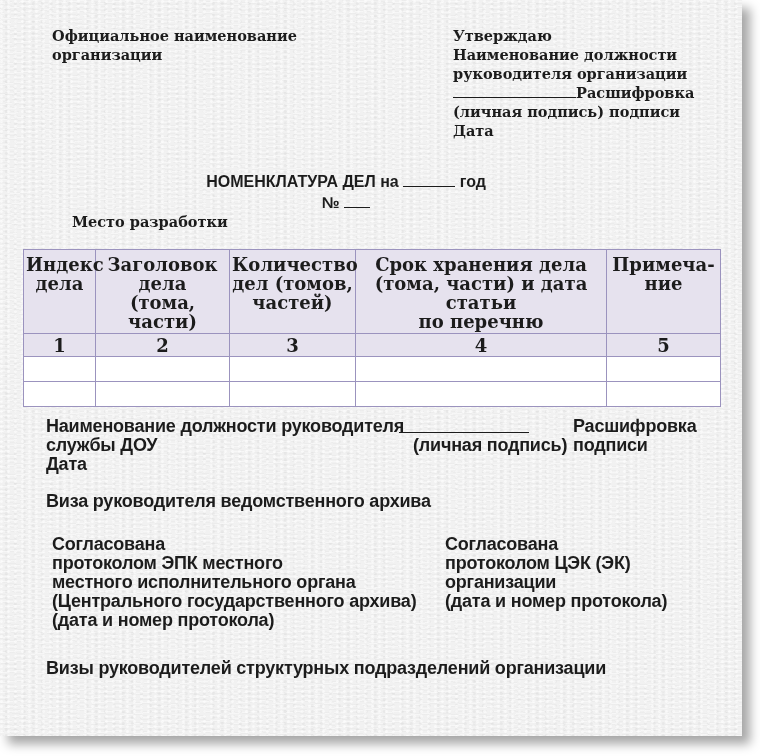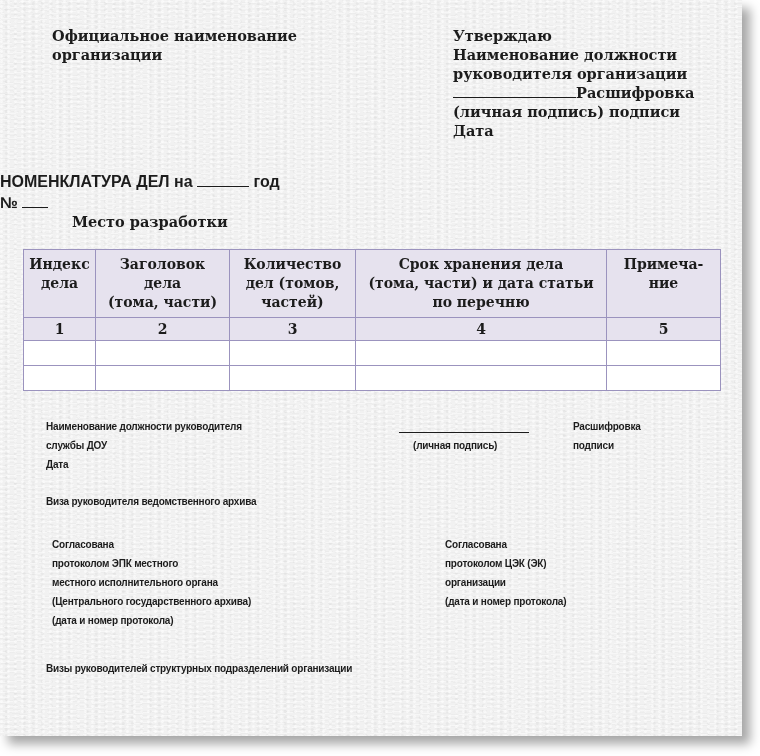--- a/index.html
+++ b/index.html
@@ -14,35 +14,35 @@
     background-color: #f1f1f1;
     background-image:
       radial-gradient(circle at 20% 30%, rgba(255,255,255,0.55) 0 1px, transparent 2px),
       radial-gradient(circle at 70% 60%, rgba(0,0,0,0.035) 0 1px, transparent 2px),
       repeating-linear-gradient(8deg, rgba(0,0,0,0.018) 0 1px, transparent 1px 4px),
       repeating-linear-gradient(-6deg, rgba(255,255,255,0.4) 0 1px, transparent 1px 5px);
     background-size: 7px 5px, 9px 6px, auto, auto;
     box-shadow: 8px 8px 10px rgba(0,0,0,0.35);
   }
   .t { position: absolute; font-size: 14.5px; line-height: 19px; white-space: nowrap; font-weight: bold; }
-  .cond { font-family: "Liberation Sans Narrow", "Liberation Sans", sans-serif; font-size: 10px; letter-spacing: -0.2px; }
+  .cond { font-family: "Liberation Sans Narrow", "Liberation Sans", sans-serif; font-size: 18px; letter-spacing: -0.2px; }
   .title {
-    position: absolute; left: 0; width: 692px; 
+    position: absolute; left: 0; width: 692px; text-align: center;
     font-family: "Liberation Sans", sans-serif; font-weight: bold; font-size: 16px; line-height: 21px;
   }
   .uline { display: inline-block; border-bottom: 1px solid #1c1c1c; height: 14px; vertical-align: baseline; }
 
   table.nom {
     position: absolute; left: 23px; top: 249px; width: 697px;
     border-collapse: collapse; table-layout: fixed;
     font-family: "DejaVu Serif", "Liberation Serif", serif;
   }
   table.nom td {
     border: 1.5px solid #9b93be; text-align: center; vertical-align: top;
-    font-size: 14px; font-weight: bold; line-height: 19px; padding: 2px 2px;
+    font-size: 18px; font-weight: bold; line-height: 19px; padding: 2px 2px;
   }
   table.nom tr.head td { background: #e6e2ee; height: 60px; padding-top: 5px; }
   table.nom tr.nums td { background: #e6e2ee; height: 20px; vertical-align: middle; padding: 1px 2px; }
   table.nom tr.blank td { background: #ffffff; height: 20px; }
   .bold { font-weight: bold; }
 </style>
 </head>
 <body>
 
 <div class="paper">

